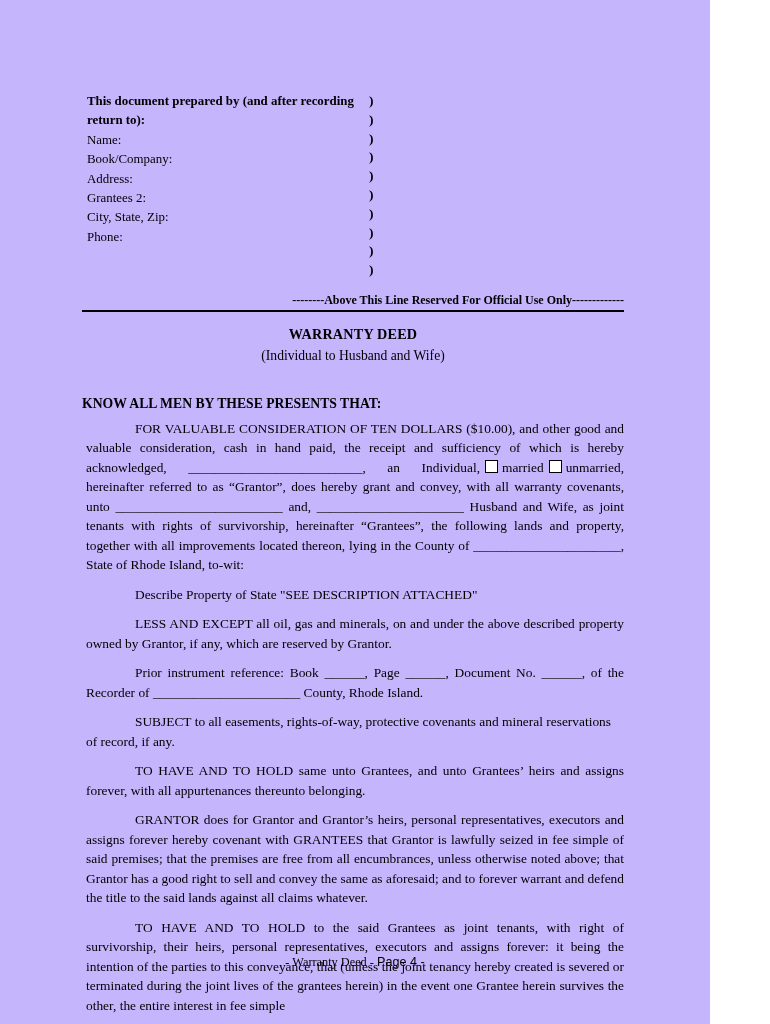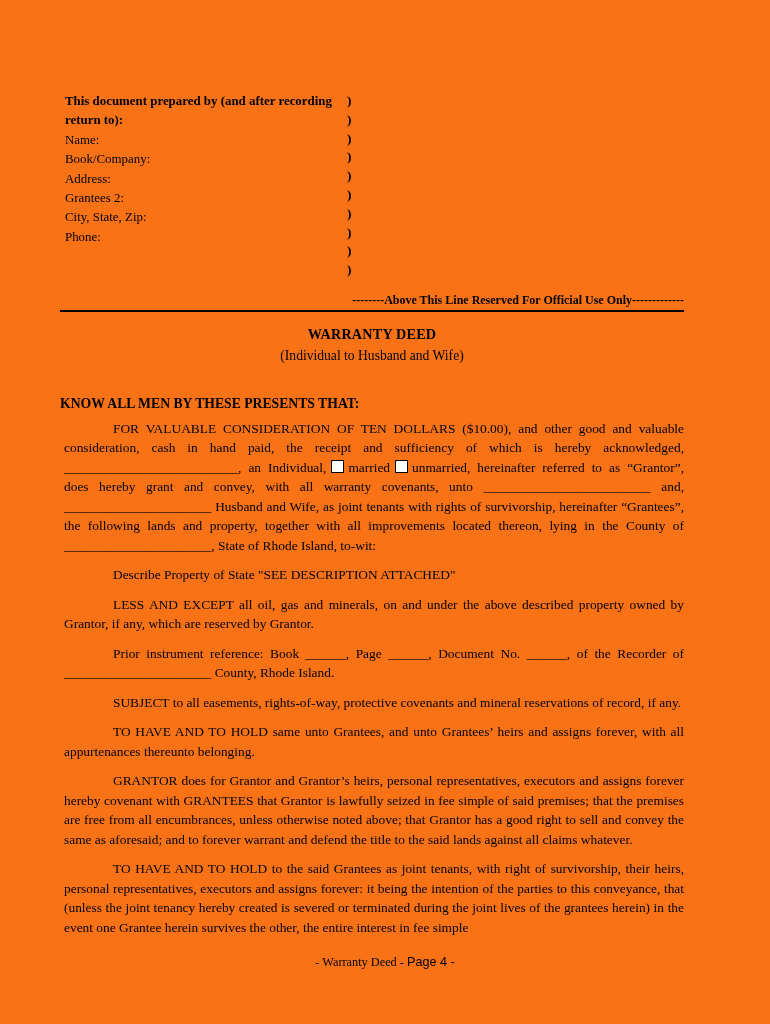--- a/index.html
+++ b/index.html
@@ -1,23 +1,23 @@
 <!DOCTYPE html>
 <html><head>
 <meta charset="utf-8">
 <style>
   html, body { margin:0; padding:0; background:#ffffff; }
   .page {
     position:relative;
-    width:770px; height:1024px;
-    background:#f97316; color:#000000;
+    width:710px; height:1024px;
+    background:#c4b5fd; color:#000000;
     font-family:"Liberation Serif","DejaVu Serif",serif;
     font-size:13.4px;
     box-sizing:border-box;
-    padding:92px 86px 0 60px;
+    padding:92px 86px 0 82px;
     overflow:hidden;
   }
   .header-row { display:flex; align-items:flex-start; }
   .prepared-left {
     width:282px;
     font-size:12.9px;
     line-height:19.4px;
     padding-left:5px;
     flex:0 0 auto;
   }

